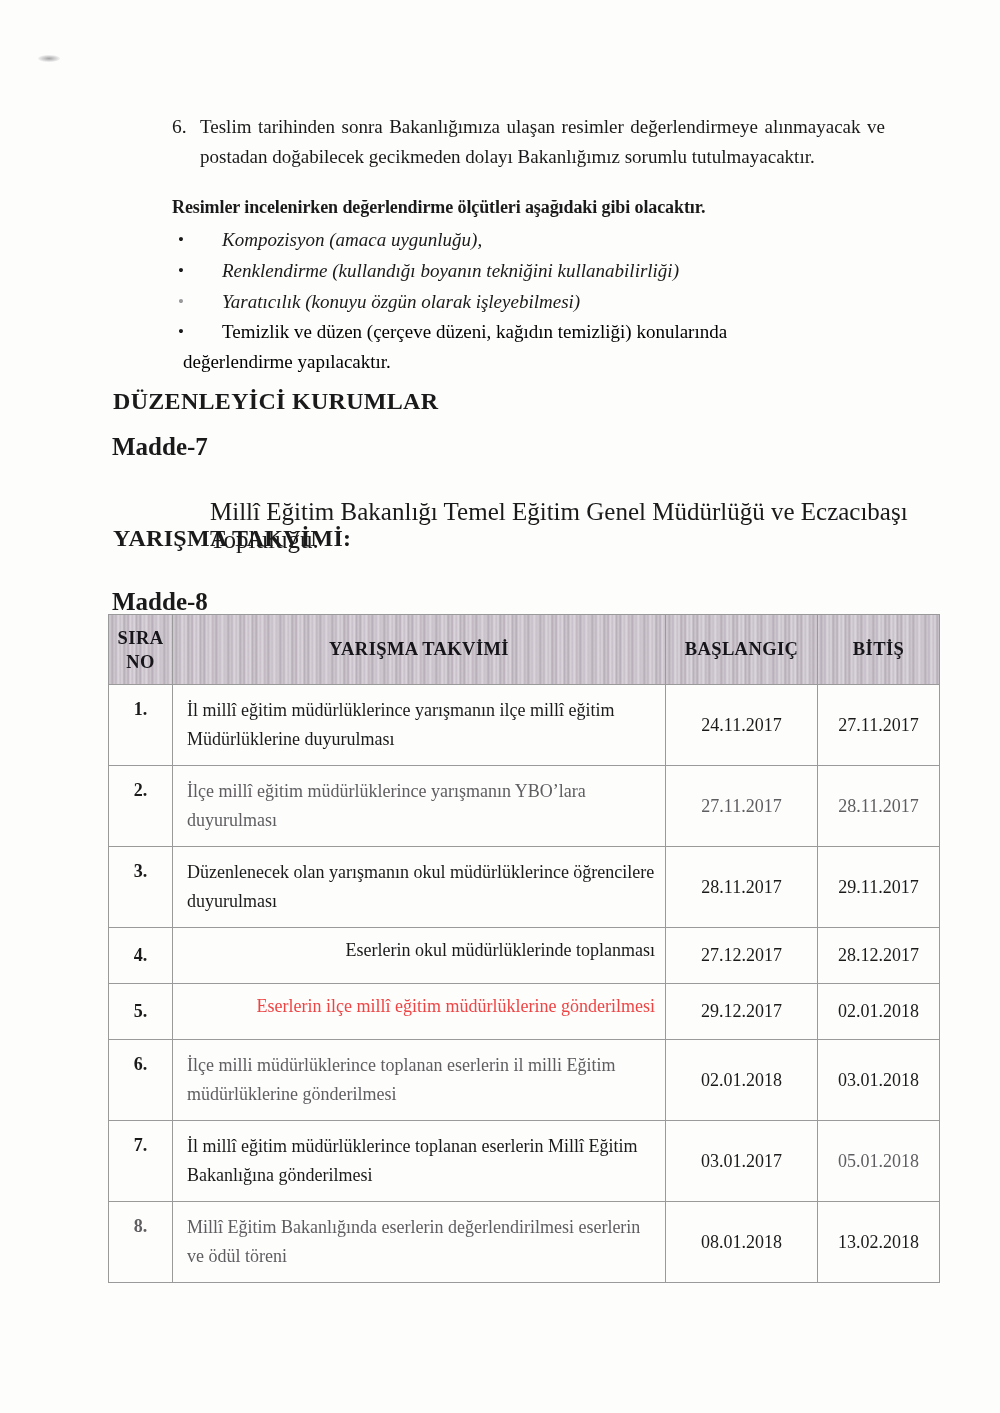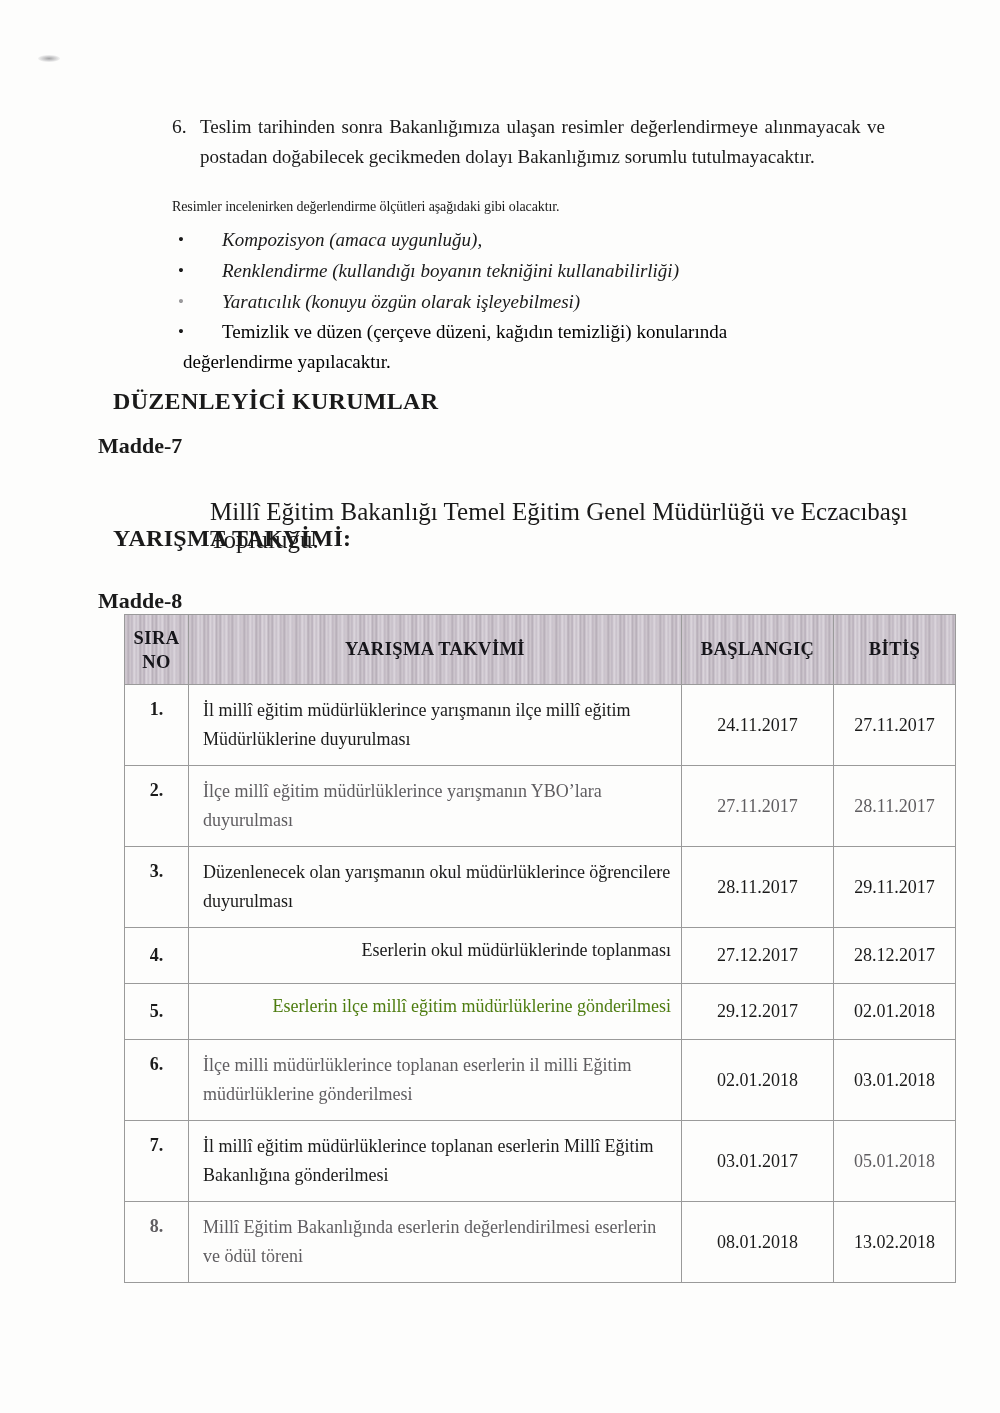--- a/index.html
+++ b/index.html
@@ -61,22 +61,22 @@
     line-height: 30px;
     text-align: justify;
     text-justify: inter-word;
   }
 
   .rule-intro {
     position: absolute;
     left: 172px;
     top: 193px;
     width: 740px;
-    font-size: 14px;
-    font-weight: normal;
+    font-size: 18px;
+    font-weight: bold;
     line-height: 28px;
     letter-spacing: -0.1px;
   }
 
   
   .bullets {
     position: absolute;
     left: 170px;
     top: 224px;
     width: 715px;
@@ -136,23 +136,23 @@
     font-weight: bold;
     font-size: 24px;
     letter-spacing: 0.3px;
     white-space: nowrap;
   }
   .h-duzenleyici { top: 388px; }
   .h-takvim { top: 525px; }
 
   .h-madde {
     position: absolute;
-    left: 98px;
-    font-weight: bold;
-    font-size: 22px;
+    left: 112px;
+    font-weight: bold;
+    font-size: 25px;
     white-space: nowrap;
   }
   .h-madde7 { top: 433px; }
   .h-madde8 { top: 588px; }
 
   .para-indent {
     position: absolute;
     left: 210px;
     top: 498px;
     width: 700px;
@@ -165,21 +165,20 @@
     position: absolute;
     left: 108px;
     top: 614px;
     width: 831px;
   }
   table.schedule {
     border-collapse: collapse;
     width: 100%;
     table-layout: fixed;
     font-size: 17.5px;
-    margin-left: 16px;
   }
   table.schedule th,
   table.schedule td {
     border: 1px solid #9a9a9a;
     vertical-align: middle;
     box-sizing: border-box;
   }
   table.schedule thead th {
     background-color: #cdc5ce;
     background-image:
@@ -221,21 +220,21 @@
     vertical-align: middle;
   }
   tr.r-tall td { height: 81px; }
   tr.r-short td { height: 56px; }
   tr.r-tall td.cell-no { padding-top: 14px; }
   tr.r-short td.cell-no { padding-top: 0; vertical-align: middle; }
   tr.r-short td.cell-task { padding-top: 0; vertical-align: middle; text-align: right; }
 
   
   .ink-light { color: #5f5d60; }
-  .ink-lighter { color: #4d7c0f; }
+  .ink-lighter { color: #ef4444; }
 </style>
 </head>
 <body>
 
 <div class="page">
 
   <div class="scan-artifact"></div>
 
   <div class="content">
 

